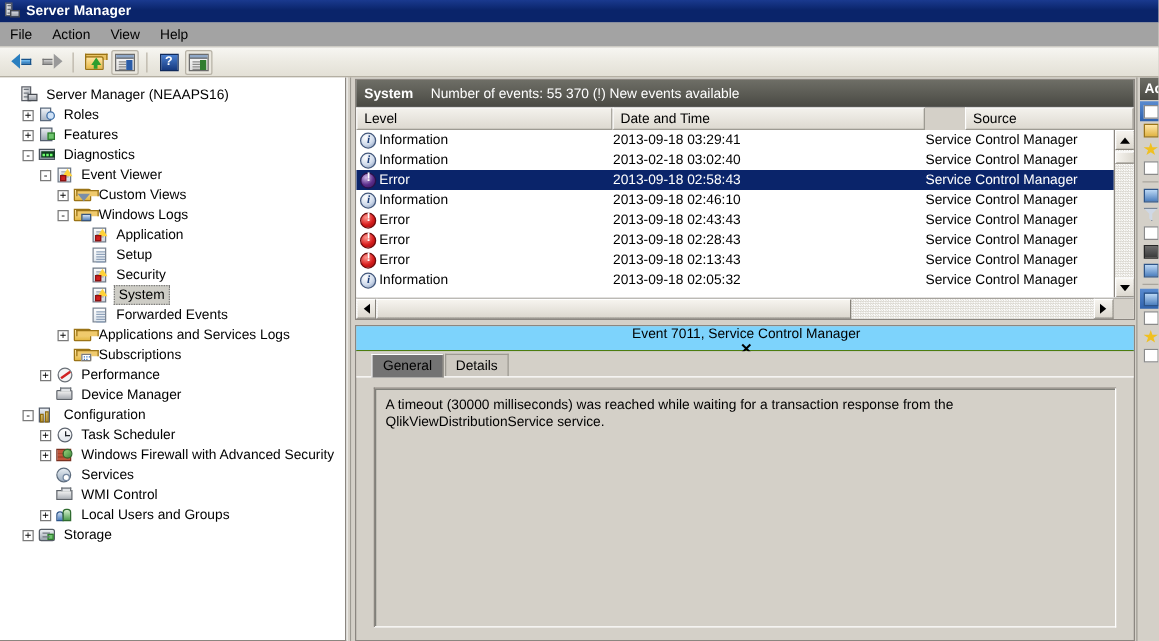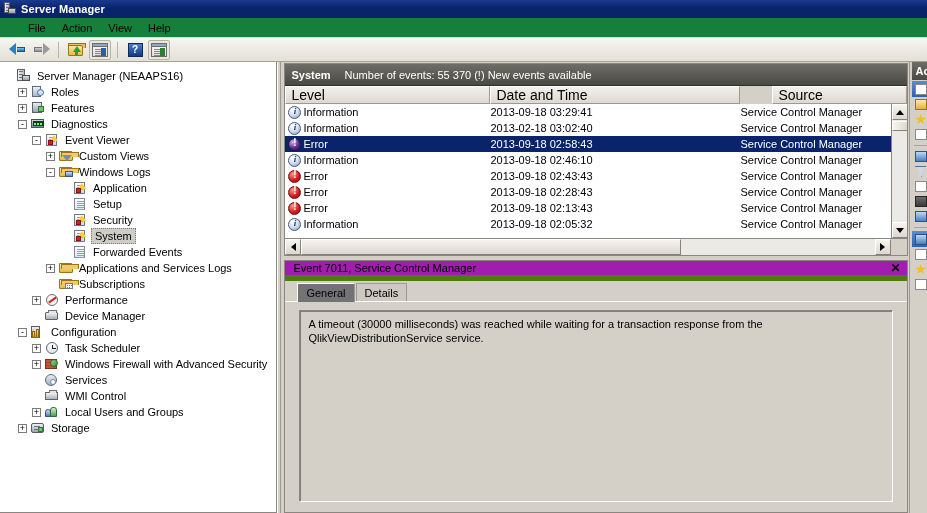--- a/index.html
+++ b/index.html
@@ -36,24 +36,24 @@
     content:''; position:absolute; left:1px; top:1px; width:3px; height:1px; background:#6b7078;
     box-shadow:0 3px 0 #6b7078, 0 6px 0 #6b7078;
   }
   .ico-servermgr .box2 {
     position:absolute; left:5px; top:6px; width:8px; height:6px;
     background: linear-gradient(to bottom,#d9dade,#9aa0a8); border:1px solid #44484f;
   }
 
   
   .menubar {
-    height: 20px; background: #15803d;
+    height: 20px; background: #a3a3a3;
     display: flex; align-items: center;
     border-bottom: 1px solid #dcd9d0;
-    padding-left: 20px;
+    padding-left: 0;
   }
   .menu-item {
     padding: 2px 8px; font-size: 11px; color: #000;
     line-height: 14px; cursor: default;
   }
 
   
   .toolbar {
     height: 24px;
     background: linear-gradient(to bottom,#f7f6f2 0%, #eceae2 50%, #e3e0d6 100%);
@@ -198,21 +198,21 @@
     color:#fff; display:flex; align-items:center; padding-left:6px; font-size:11px;
     border-bottom:1px solid #2f2f2b;
   }
   .listhdr .lh-name { font-weight:bold; margin-right:14px; }
   .listhdr .lh-count { font-weight:normal; }
 
   .cols { display:flex; height:18px; background:#d4d0c8; }
   .col {
     border:1px solid #fff; border-right-color:#9d9a92; border-bottom-color:#9d9a92;
     background:linear-gradient(to bottom,#f3f1ec,#ddd9d0);
-    font-size:14px; display:flex; align-items:center; padding-left:5px; color:#000;
+    font-size:11px; display:flex; align-items:center; padding-left:5px; color:#000;
   }
   .col.level { width:205px; }
   .col.date  { width:250px; }
   .col.src   { flex:1 1 auto;margin-left:32px; }
 
   .rows { position:relative; background:#fff; height:134px; overflow:hidden; }
   .row { display:flex; align-items:center; height:16px; font-size:11px; color:#000; }
   .row.selected { background:#0a246a; color:#fff; }
   .cell.level { width:205px; display:flex; align-items:center; gap:2px; padding-left:3px; }
   .cell.date  { width:250px; }
@@ -261,21 +261,21 @@
   .hscroll .corner{flex:0 0 16px;background:#d4d0c8;}
 
   
   .details {
     margin:4px 1px 0 1px; border:1px solid #8b8680; background:#d4d0c8;
     display:flex; flex-direction:column; flex:1 1 auto; min-height:0;
   }
   .det-hdr {
     height:20px; display:flex; align-items:center; justify-content:space-between;
     padding:0 6px 0 8px; font-size:11px; color:#000;
-    background:#a21caf; border-bottom:6px solid #4d7c0f;
+    background:#7dd3fc; border-bottom:1px solid #4d7c0f;flex-direction:column;
   }
   .det-close { font-weight:bold; font-size:12px; cursor:default; line-height:1; }
   .tabstrip { height:20px; display:flex; align-items:flex-end; padding-left:12px; gap:0px; background:#d4d0c8; }
   .tab {
     font-size:11px; padding:2px 8px 2px 8px; height:18px; line-height:14px;
     border:1px solid #9d9a92; border-bottom:none; background:#cdc9c1; margin-right:1px;
   }
   .tab.active { background:#737373; border-color:#fff #9d9a92 #d4d0c8 #fff; position:relative; top:1px; height:19px; }
   .tabbody { flex:1 1 auto; border-top:1px solid #fff; padding:8px 14px 10px 14px; display:flex; min-height:0; }
   .descbox {

